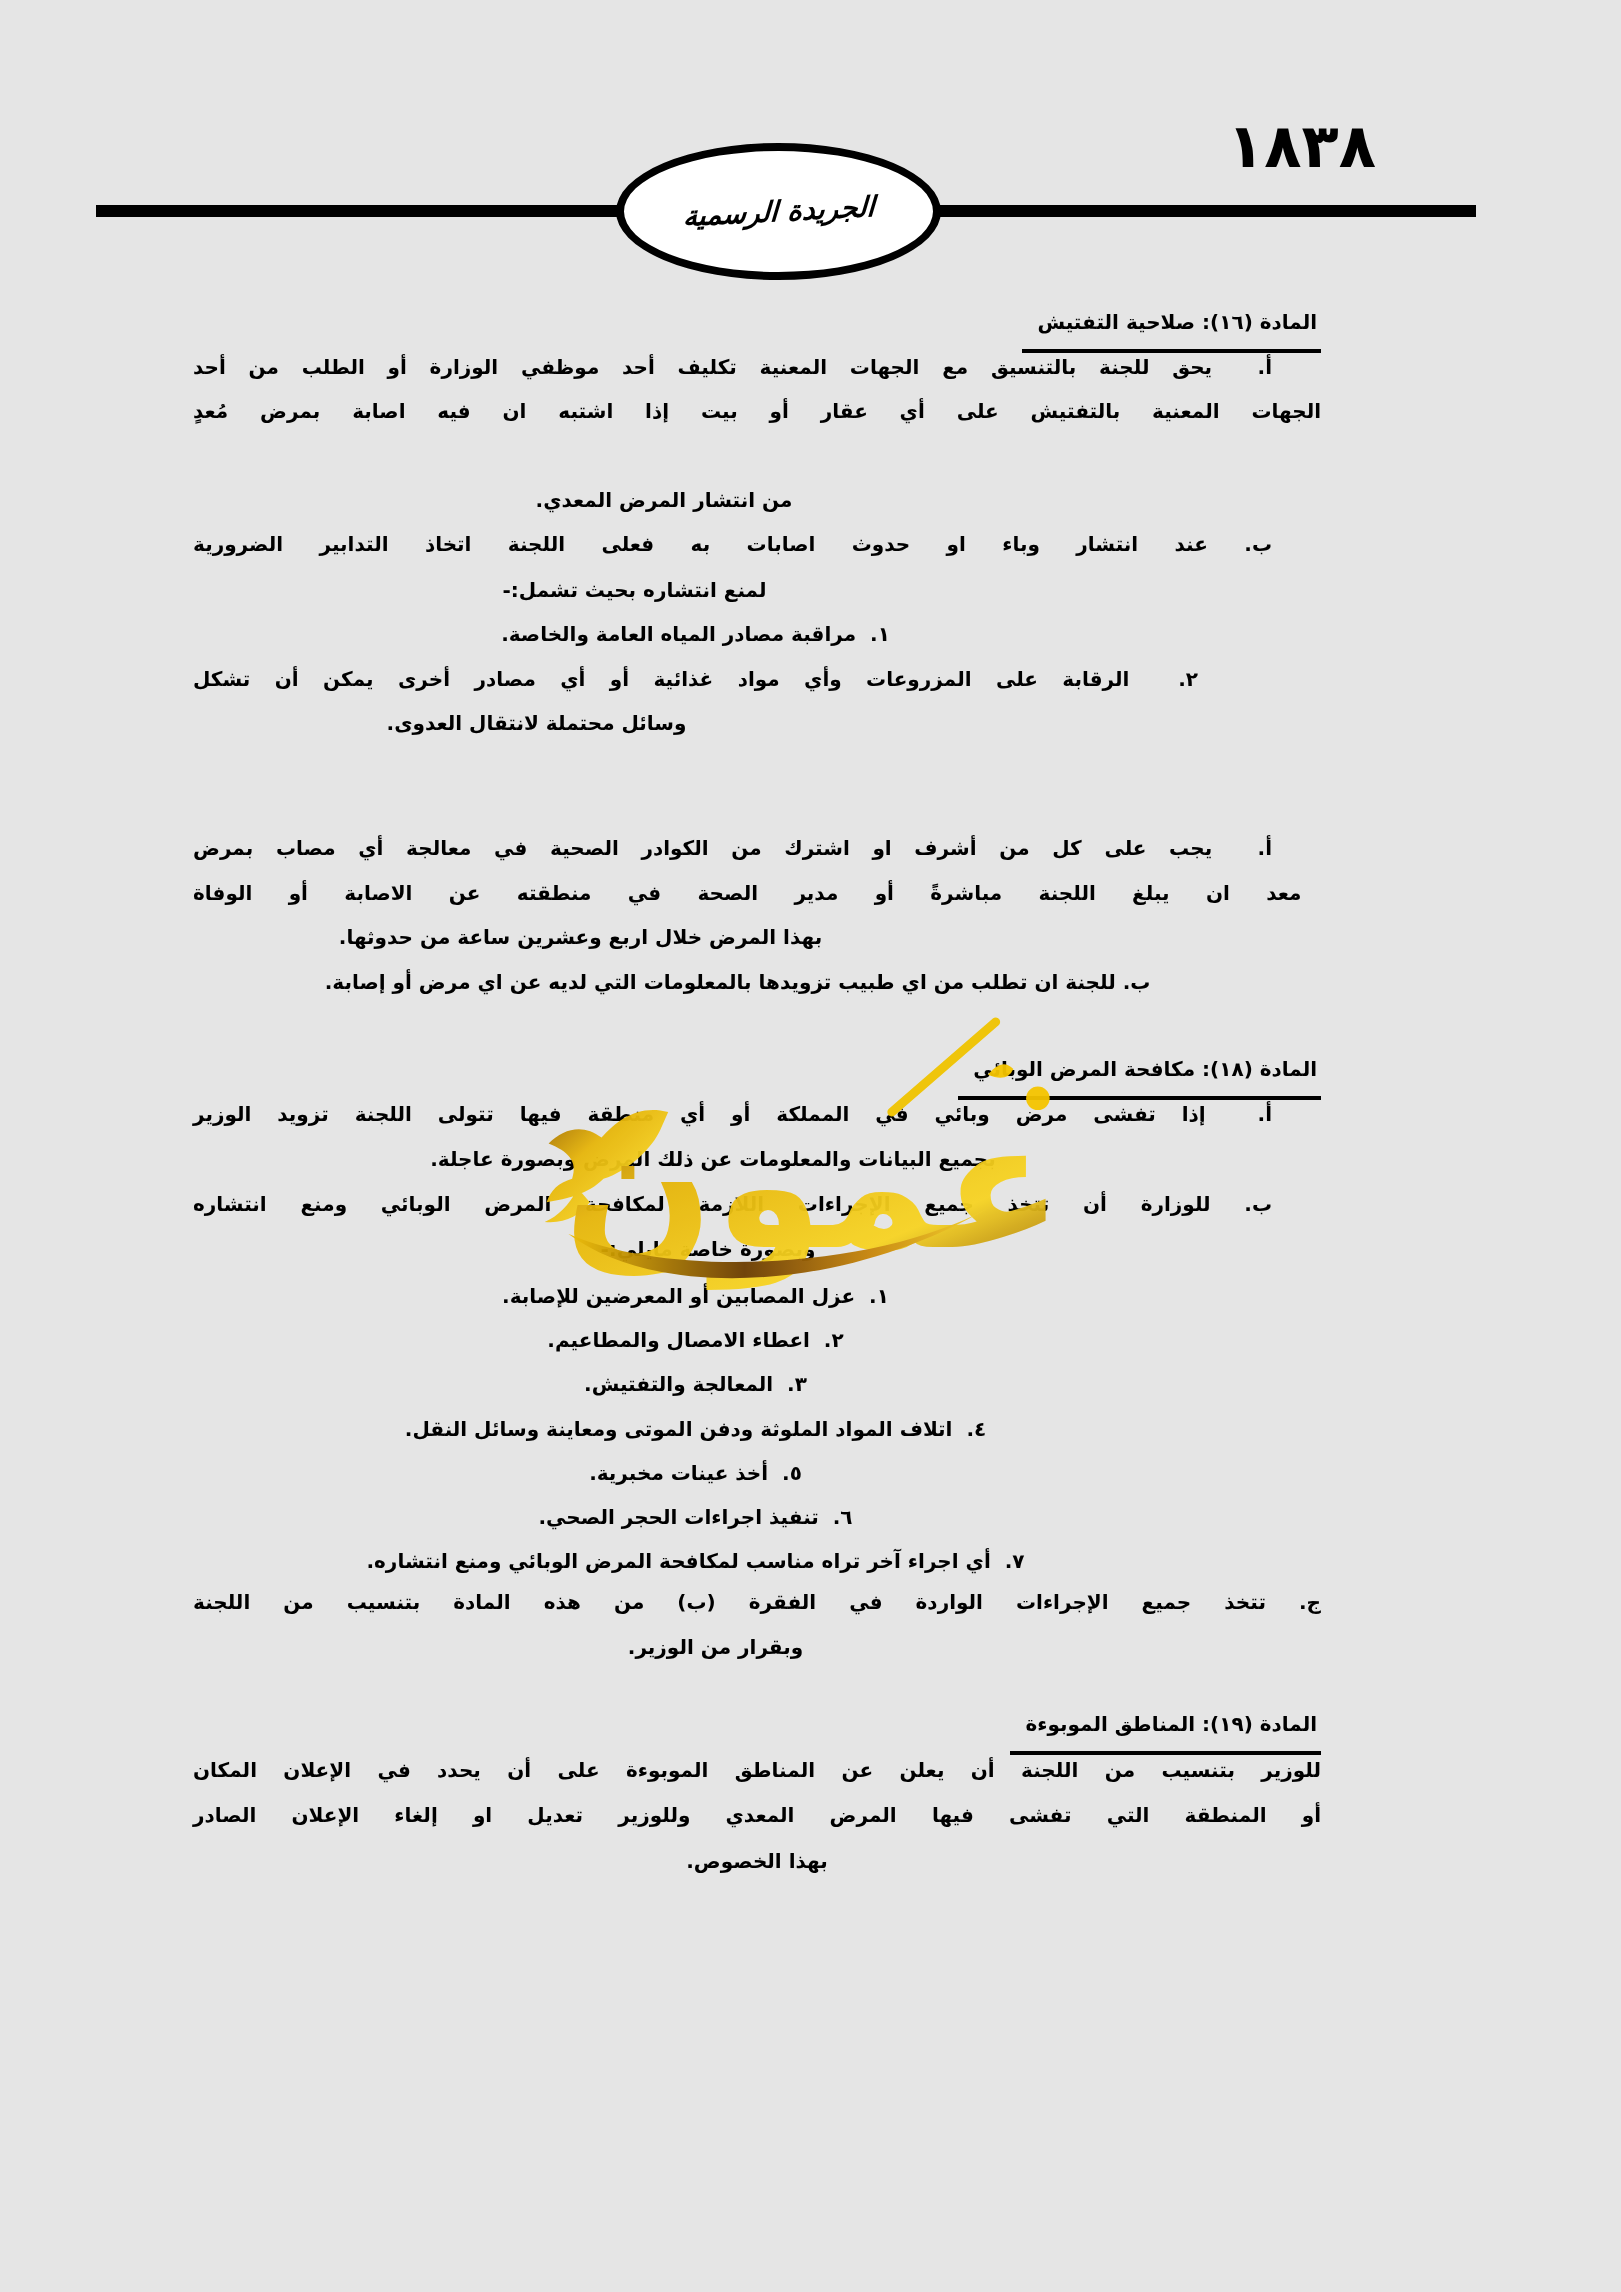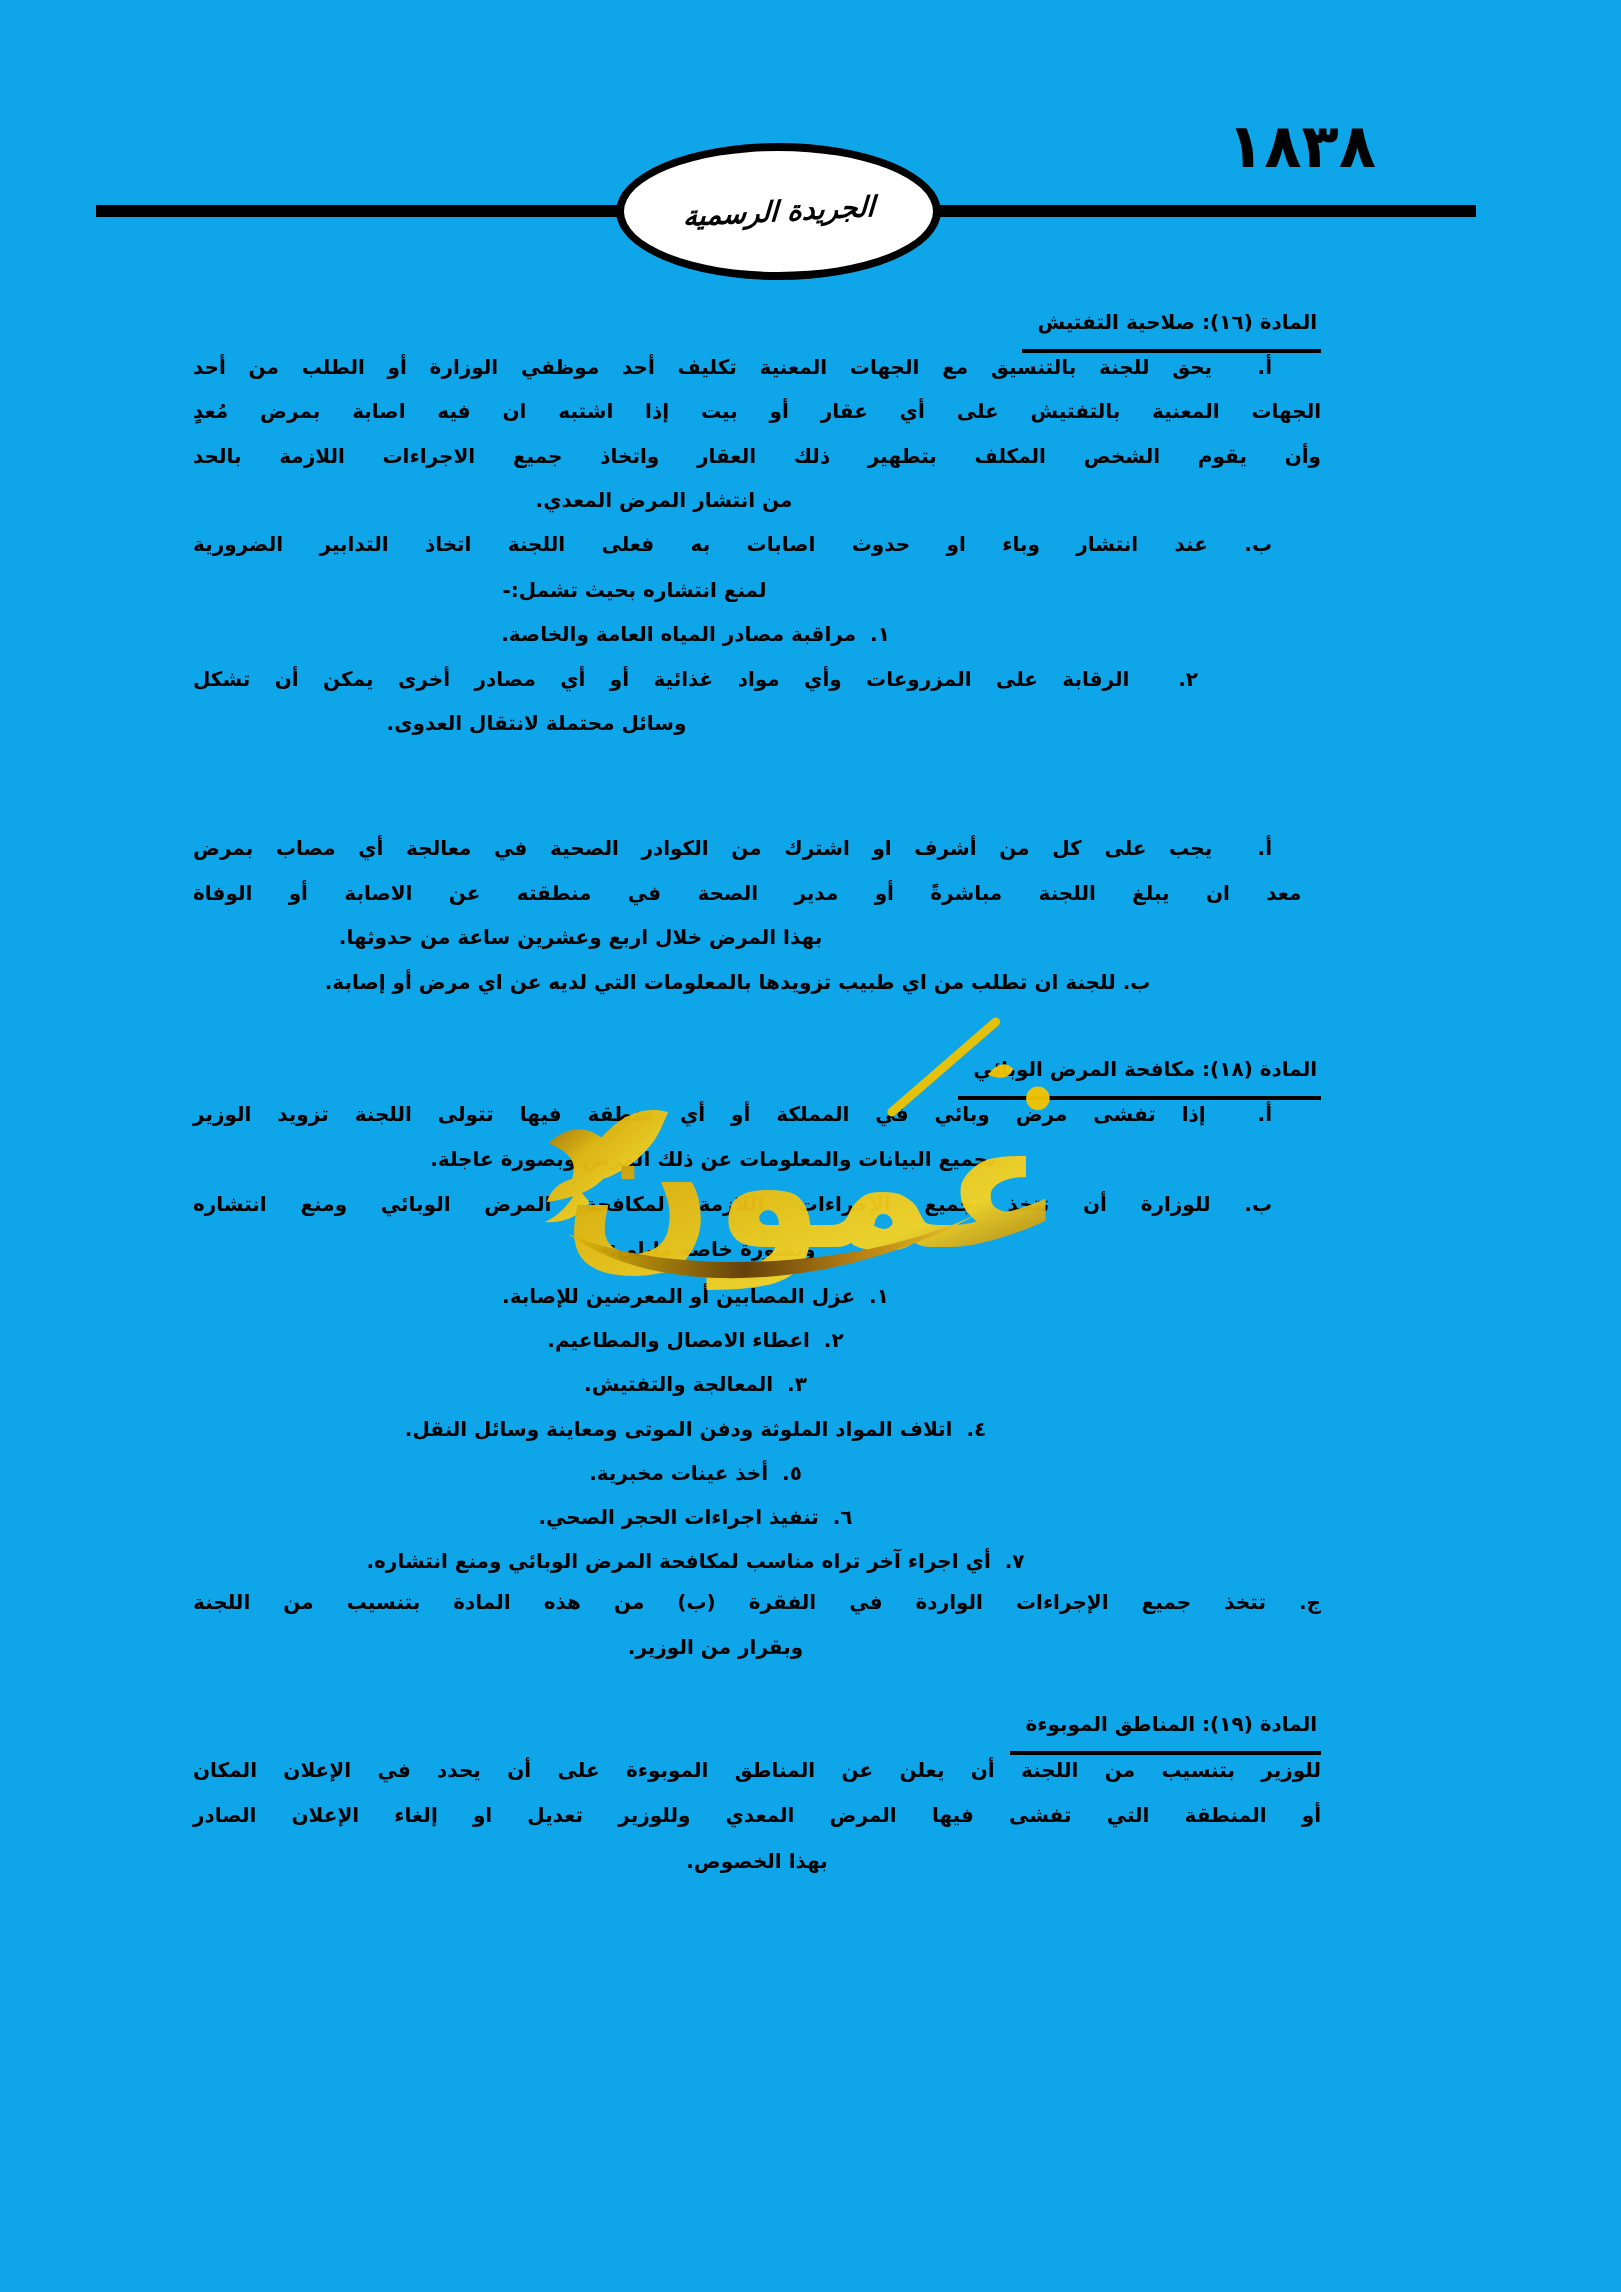--- a/index.html
+++ b/index.html
@@ -1,19 +1,19 @@
 <!DOCTYPE html>
 <html lang="ar" dir="rtl"><head>
 <meta charset="utf-8">
 <style>
   html,body{margin:0;padding:0;background:#ffffff;overflow:hidden;}
   .page{
     position:relative;
     width:1621px;height:2293px;
-    background:#0ea5e9;
+    background:#e5e5e5;
     font-family:"DejaVu Sans", sans-serif;
     direction:rtl;
     margin-left:28px;
   }
   
   .pagenum{
     position:absolute;top:110px;right:245px;
     font-size:61px;font-weight:700;color:#000;
     letter-spacing:3.9px;
   }
@@ -68,21 +68,20 @@
   <div class="rule"></div>
   <div class="badge">
     <span class="badge-text">الجريدة الرسمية</span>
   </div>
 
   <div class="content">
 
     <div class="tline heading" style="top:300px"><span class="u">المادة (١٦): صلاحية التفتيش</span></div>
     <div class="tline just" style="top:345px;padding-right:49px">أ.&nbsp; يحق للجنة بالتنسيق مع الجهات المعنية تكليف أحد موظفي الوزارة أو الطلب من أحد</div>
     <div class="tline just" style="top:389px">الجهات المعنية بالتفتيش على أي عقار أو بيت إذا اشتبه ان فيه اصابة بمرض مُعدٍ</div>
-    <div class="tline just" style="top:434px">وأن يقوم الشخص المكلف بتطهير ذلك العقار واتخاذ جميع الاجراءات اللازمة بالحد</div>
     <div class="tline start" style="top:478px;padding-right:186px">من انتشار المرض المعدي.</div>
     <div class="tline just" style="top:522px;padding-right:49px">ب. عند انتشار وباء او حدوث اصابات به فعلى اللجنة اتخاذ التدابير الضرورية</div>
     <div class="tline start" style="top:568px;padding-right:245px">لمنع انتشاره بحيث تشمل:-</div>
     <div class="tline start" style="top:612px;padding-right:123px">١.&nbsp; مراقبة مصادر المياه العامة والخاصة.</div>
     <div class="tline just" style="top:657px;padding-right:123px">٢.&nbsp; الرقابة على المزروعات وأي مواد غذائية أو أي مصادر أخرى يمكن أن تشكل</div>
     <div class="tline start" style="top:701px;padding-right:441px">وسائل محتملة لانتقال العدوى.</div>
 
     <div class="tline just" style="top:826px;padding-right:49px">أ.&nbsp; يجب على كل من أشرف او اشترك من الكوادر الصحية في معالجة أي مصاب بمرض</div>
     <div class="tline start" style="top:915px;padding-right:353px">بهذا المرض خلال اربع وعشرين ساعة من حدوثها.</div>
     <div class="tline just" style="top:871px;padding-right:19.6px">معد ان يبلغ اللجنة مباشرةً أو مدير الصحة في منطقته عن الاصابة أو الوفاة</div>

